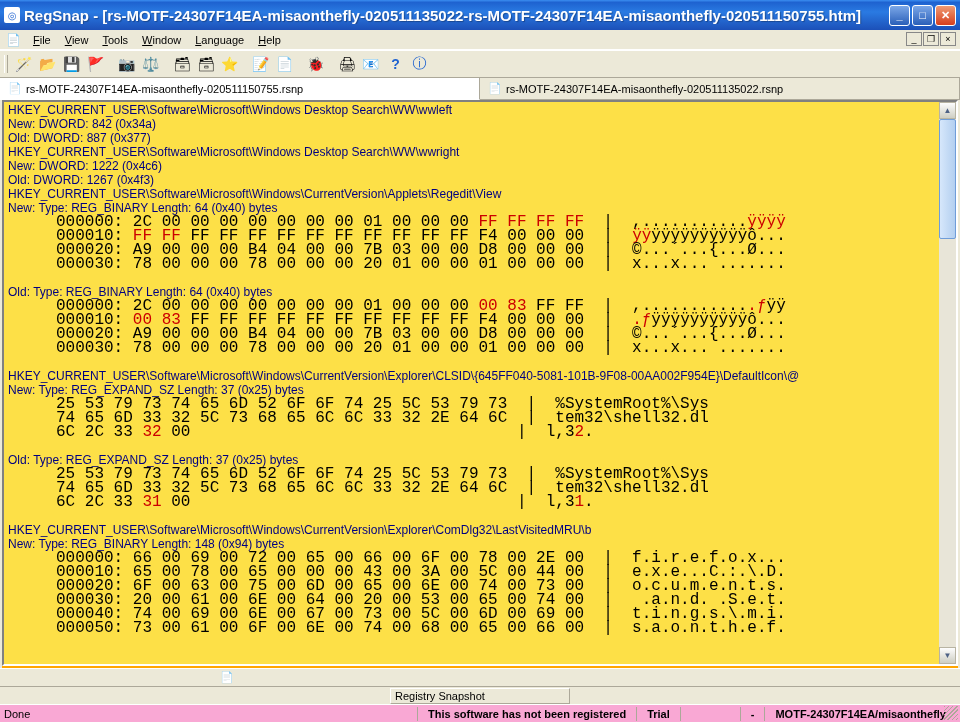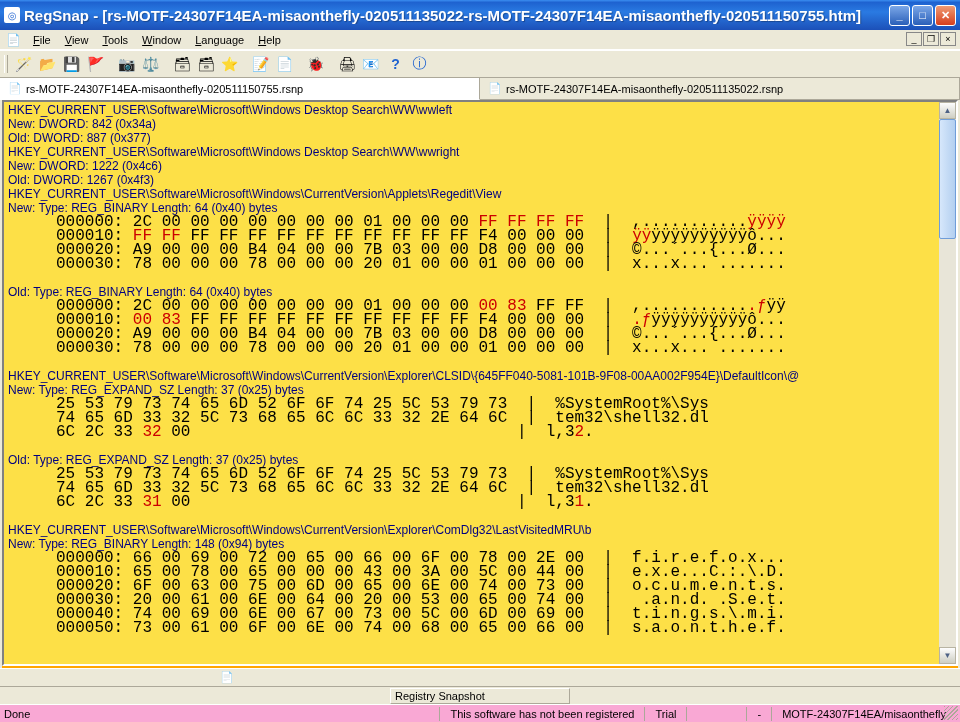--- a/index.html
+++ b/index.html
@@ -53,21 +53,21 @@
 
 .docpath-bar { height: 18px; background: #ece9d8; display: flex; align-items: center; padding-left: 220px; gap: 4px; border-top: 1px solid #fff; }
 .docpath-icon { width: 14px; height: 14px; font-size: 11px; display: flex; align-items: center; justify-content: center; color: #3b7caa; }
 
 
 .status1 { height: 18px; background: #ece9d8; display: flex; align-items: center; border-top: 1px solid #aca899; padding: 0 4px; justify-content: center; }
 .status1-cell { border: 1px solid #aca899; border-top-color: #fff; border-left-color: #fff; padding: 0 4px; height: 16px; display: flex; align-items: center; min-width: 180px; }
 .status2 { height: 18px; background: #f9a8d4; display: flex; align-items: center; border-top: 1px solid #fff; padding: 0 4px; }
 .status2-left { flex: 0 0 auto; padding-right: 20px; }
 .status2-spacer { flex: 1; }
-.status2-cell { padding: 0 10px; border-left: 1px solid #aca899; height: 14px; display: flex; align-items: center; }
+.status2-cell { padding: 0 10px; border-left: 1px solid #aca899; height: 14px; display: flex; align-items: center; font-weight: bold; }
 .grip-corner { width: 14px; height: 14px; position: absolute; right: 2px; bottom: 2px; background: repeating-linear-gradient(135deg, #aca899 0 1px, transparent 1px 3px); }
 </style>
 </head>
 <body>
 
 <div class="titlebar">
   <div class="titlebar-icon"></div>
   <div class="titlebar-text">RegSnap - [rs-MOTF-24307F14EA-misaonthefly-020511135022-rs-MOTF-24307F14EA-misaonthefly-020511150755.htm]</div>
   <div class="window-controls">
     <div class="win-btn min">_</div>

